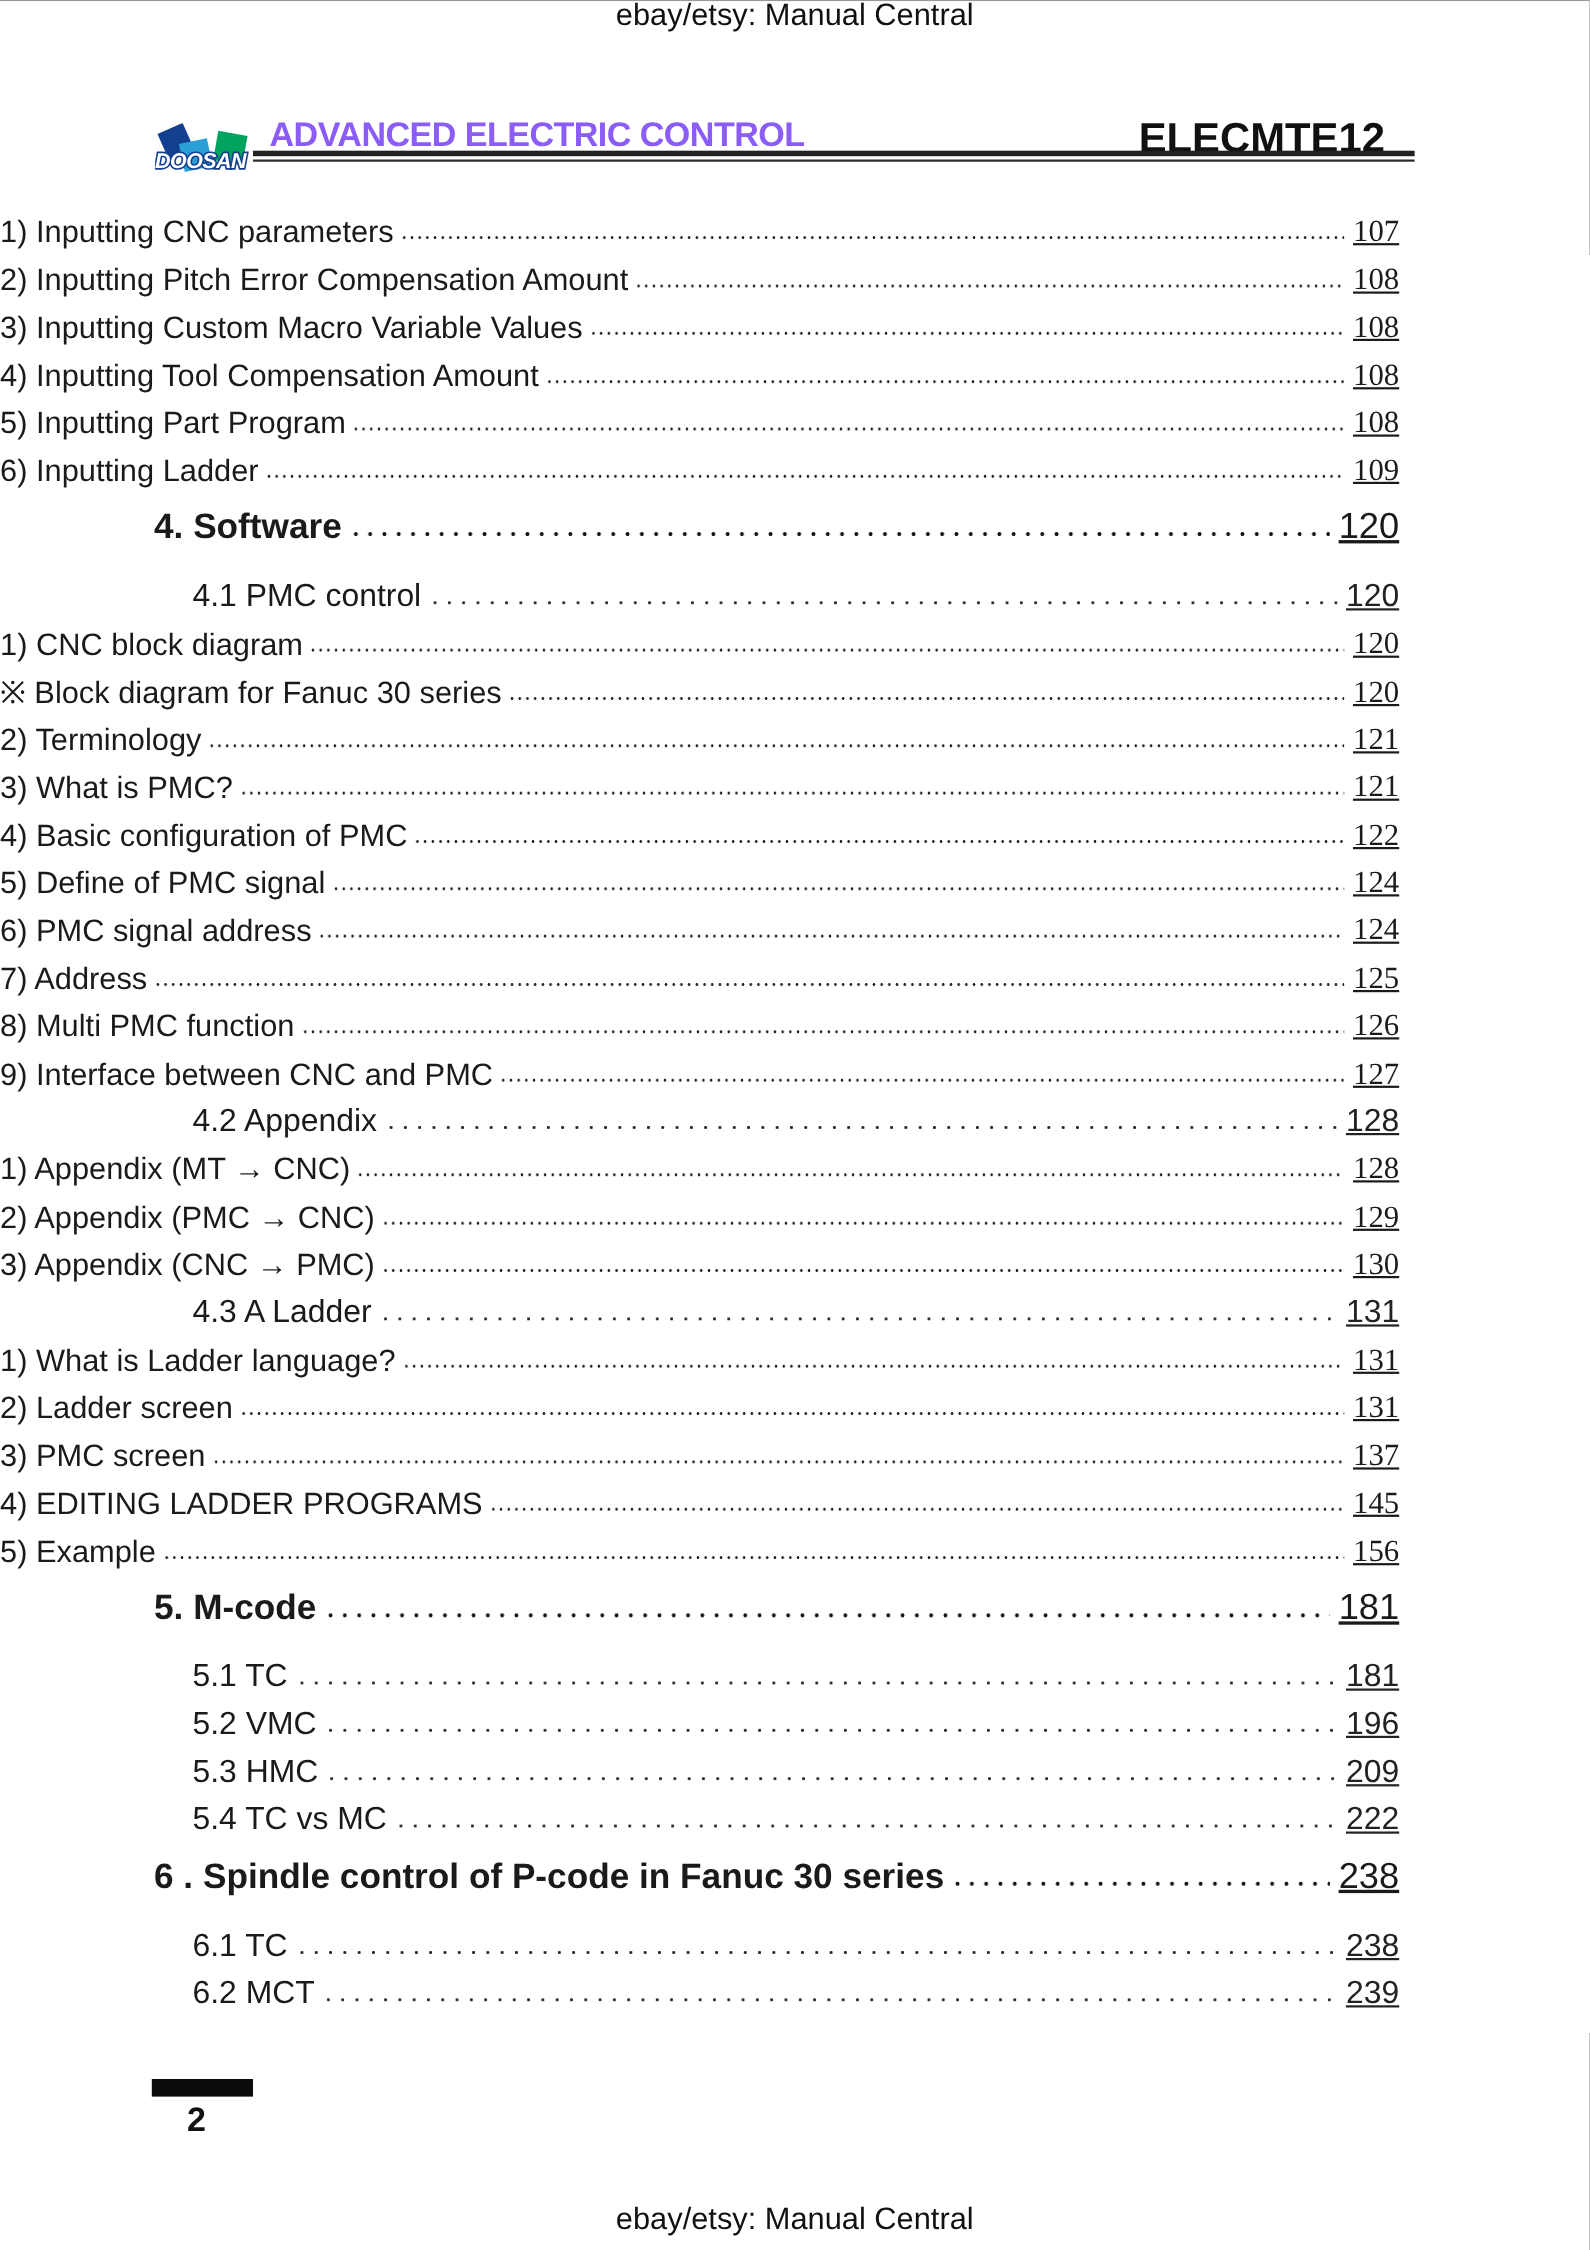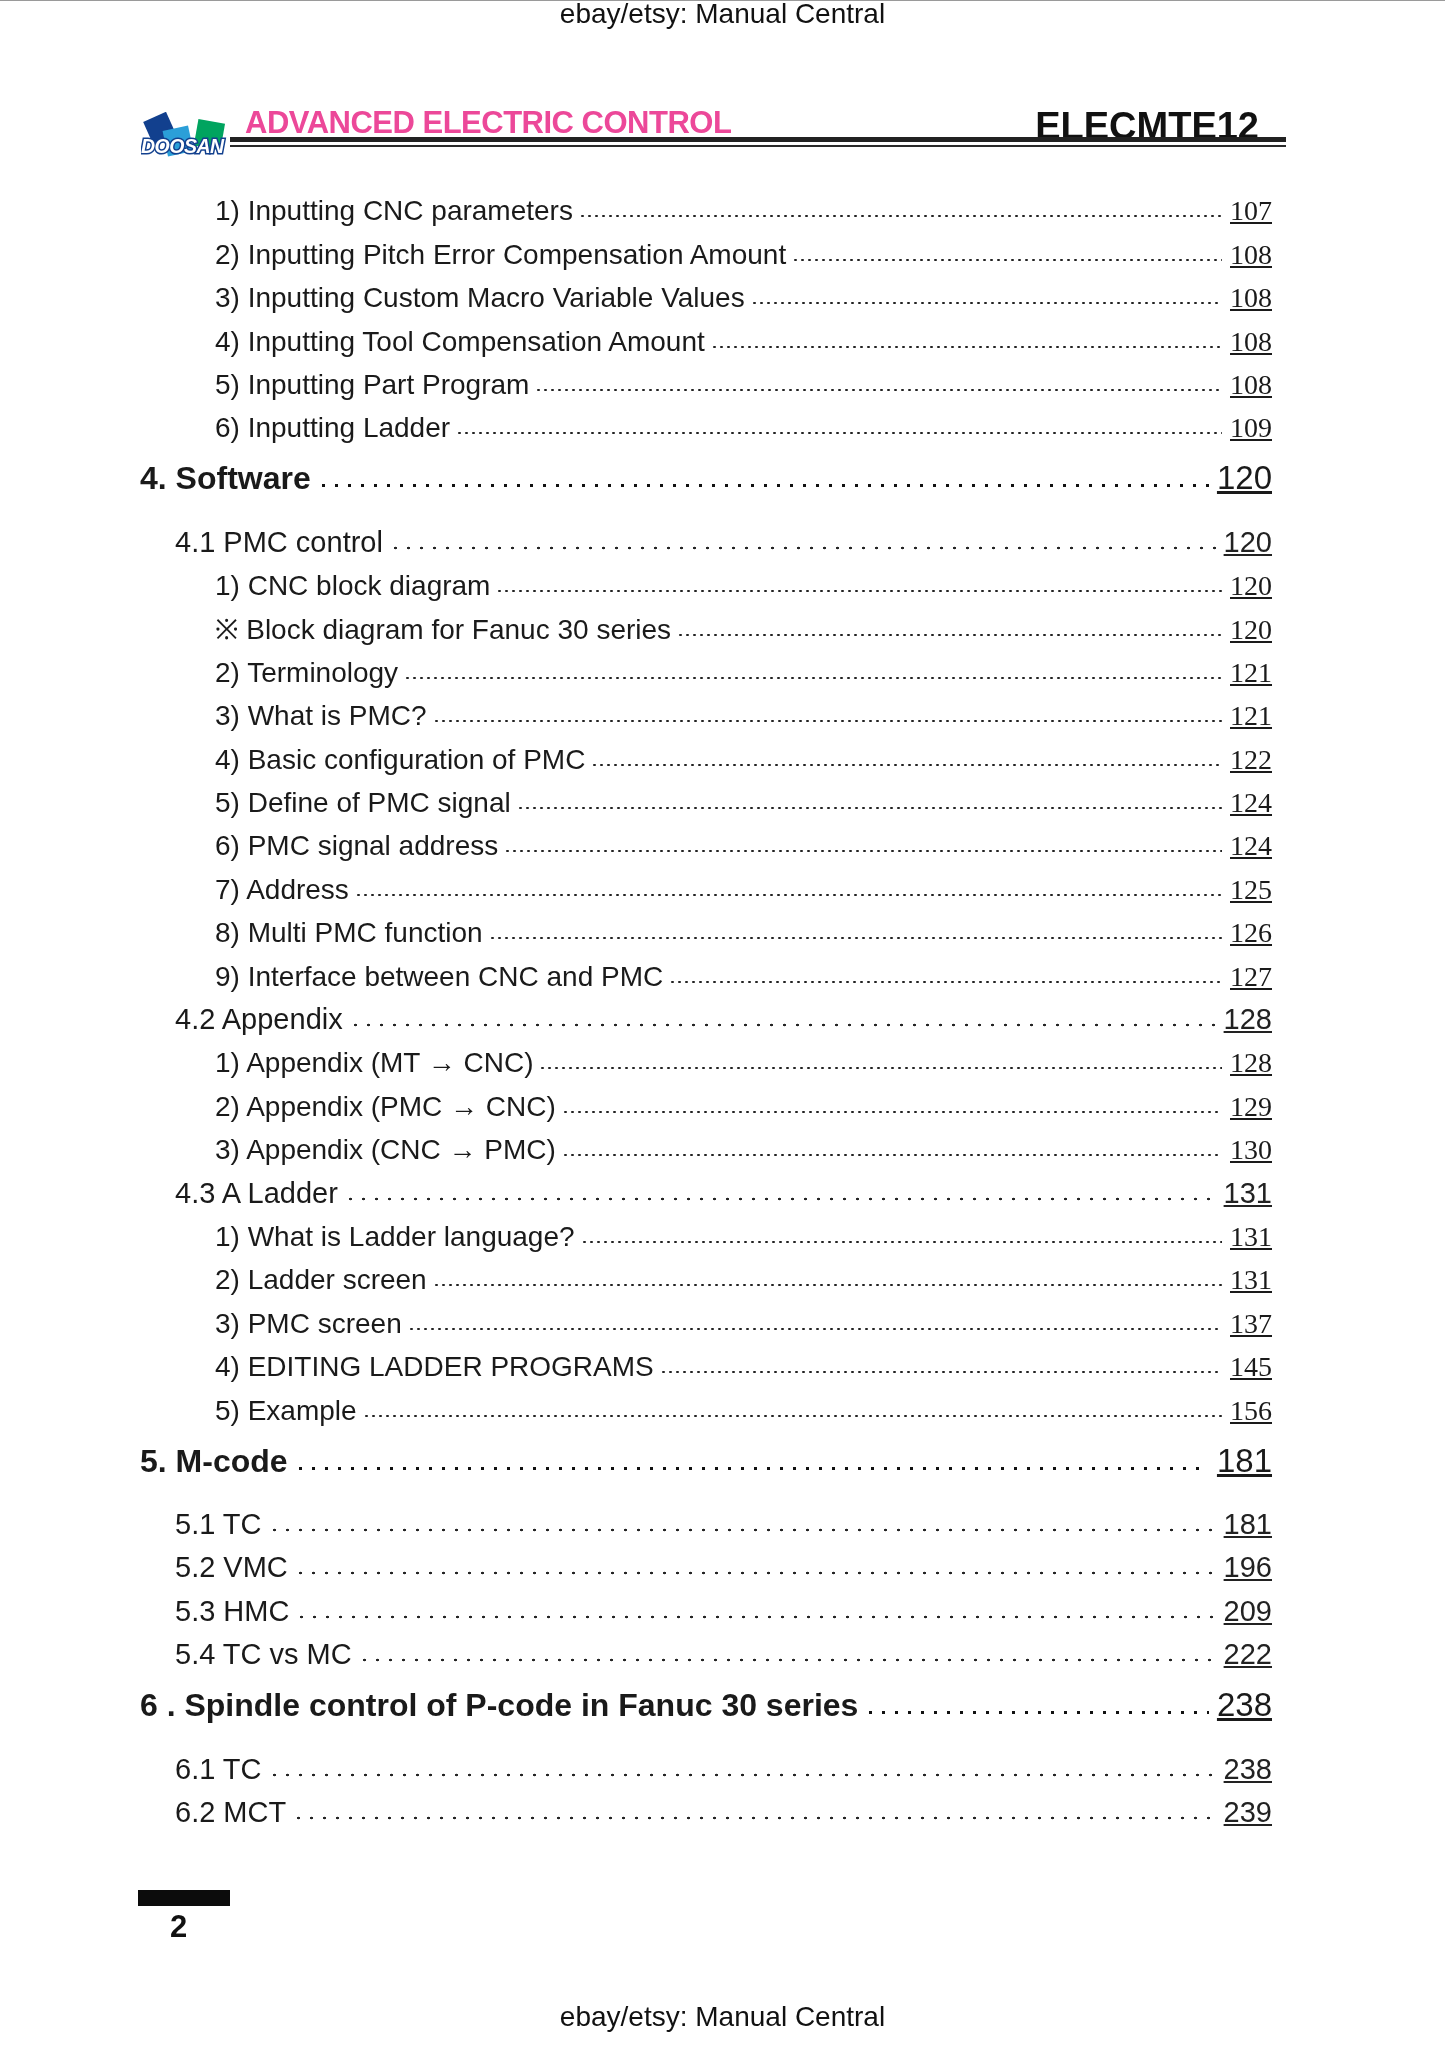--- a/index.html
+++ b/index.html
@@ -6,37 +6,37 @@
   #page{position:relative;width:1445px;height:2045px;background:#ffffff;margin:1px auto;
         font-family:"Liberation Sans",sans-serif;color:#1a1a1a;overflow:hidden;}
 
   .top-note{position:absolute;top:-3px;left:0;width:100%;text-align:center;
             font-size:28px;color:#111;}
   .bottom-note{position:absolute;top:2000px;left:0;width:100%;text-align:center;
                font-size:28px;color:#111;}
 
   
   .hdr-title{position:absolute;left:245px;top:104px;font-size:31px;font-weight:bold;
-             letter-spacing:-0.5px;color:#ec4899;white-space:nowrap;}
+             letter-spacing:-0.5px;color:#8b5cf6;white-space:nowrap;}
   .hdr-code{position:absolute;right:186px;top:104px;font-size:38px;font-weight:bold;
             color:#111;white-space:nowrap;}
   .hdr-rule{position:absolute;left:230px;right:159px;top:136px;height:3px;
             border-top:5px solid #222;border-bottom:2px solid #2a2a2a;}
   .logo{position:absolute;left:141px;top:111px;width:92px;height:48px;z-index:2;}
 
   
   #toc{position:absolute;top:185px;left:0;right:0;}
   .row{display:flex;align-items:flex-end;box-sizing:border-box;
        padding-right:173px;padding-bottom:4px;}
   .row .label{line-height:1;white-space:nowrap;}
   .row .pagenum{line-height:1;white-space:nowrap;text-decoration:underline;}
   .leader{flex:1;height:6px;margin:0 8px 6px 6px;background-repeat:repeat-x;
           background-position:left bottom;}
 
-  .l3{height:43.4px;padding-left:215px;}
+  .l3{height:43.4px;}
   .l3 .label{font-size:28px;}
   .l3 .pagenum{font-family:"Liberation Serif",serif;font-size:28px;}
   .l3 .leader{background-image:radial-gradient(circle,#222 1.0px,transparent 1.5px);
               background-size:7px 6px;}
 
   .l2{height:43.4px;padding-left:175px;text-align:right;}
   .l2 .label{font-size:29px;}
   .l2 .pagenum{font-size:29px;color:#222;}
   .l2 .leader{background-image:radial-gradient(circle,#222 1.1px,transparent 1.6px);
               background-size:13px 6px;}

